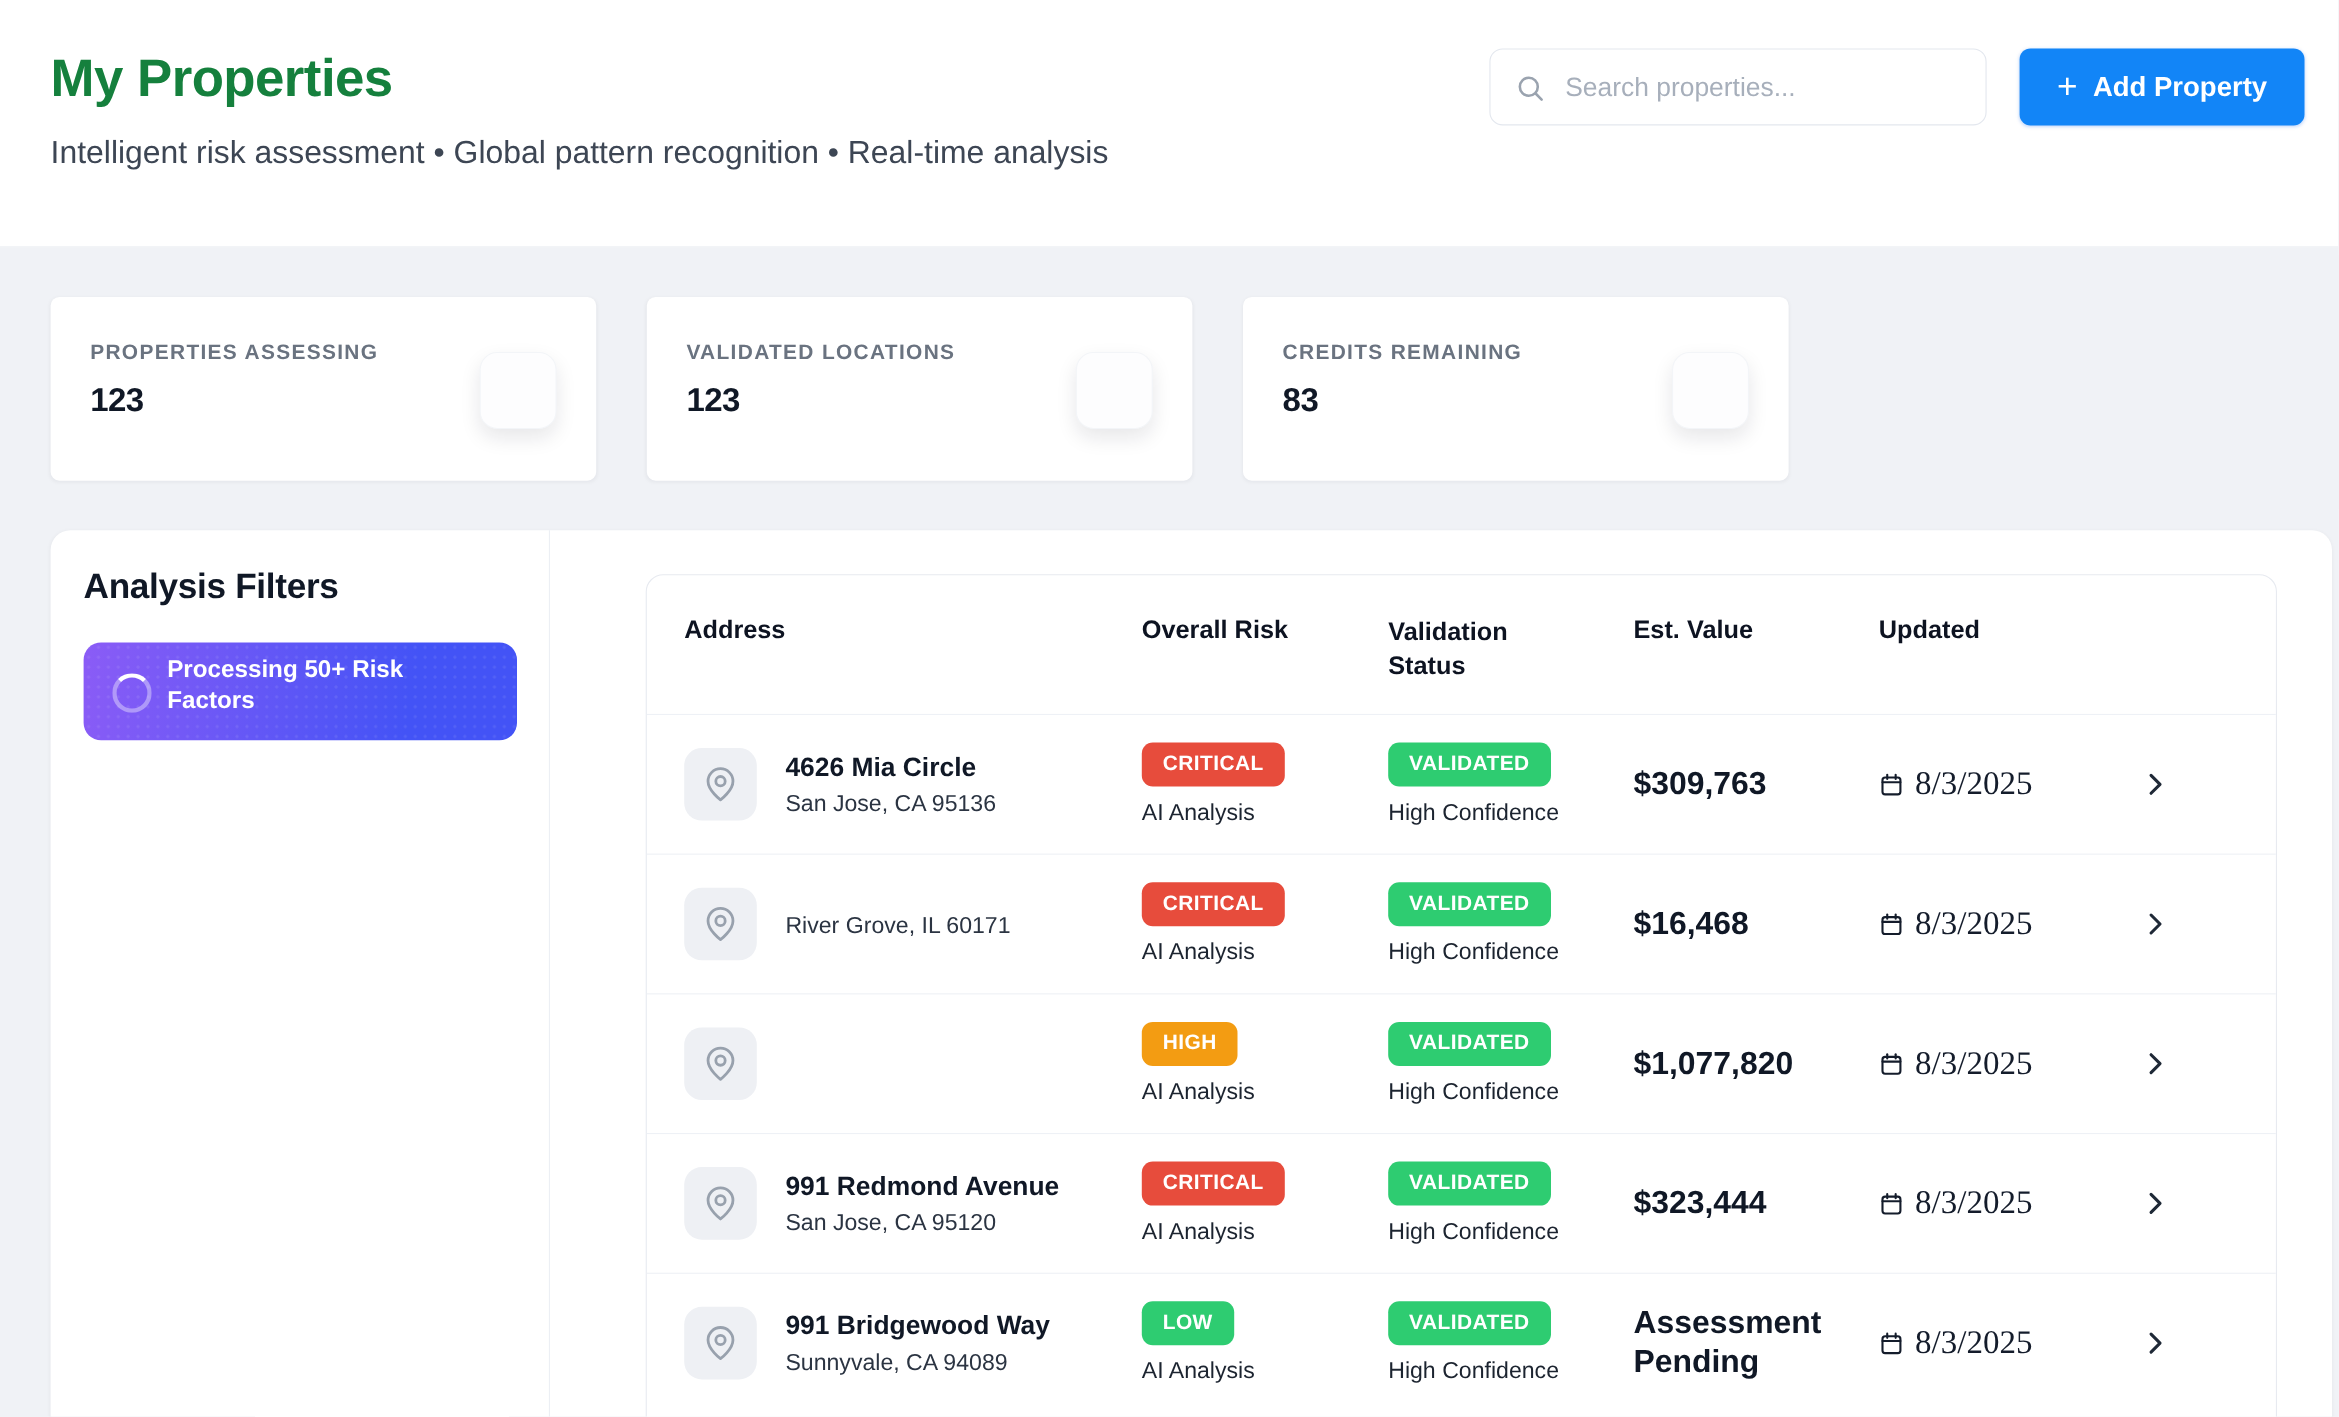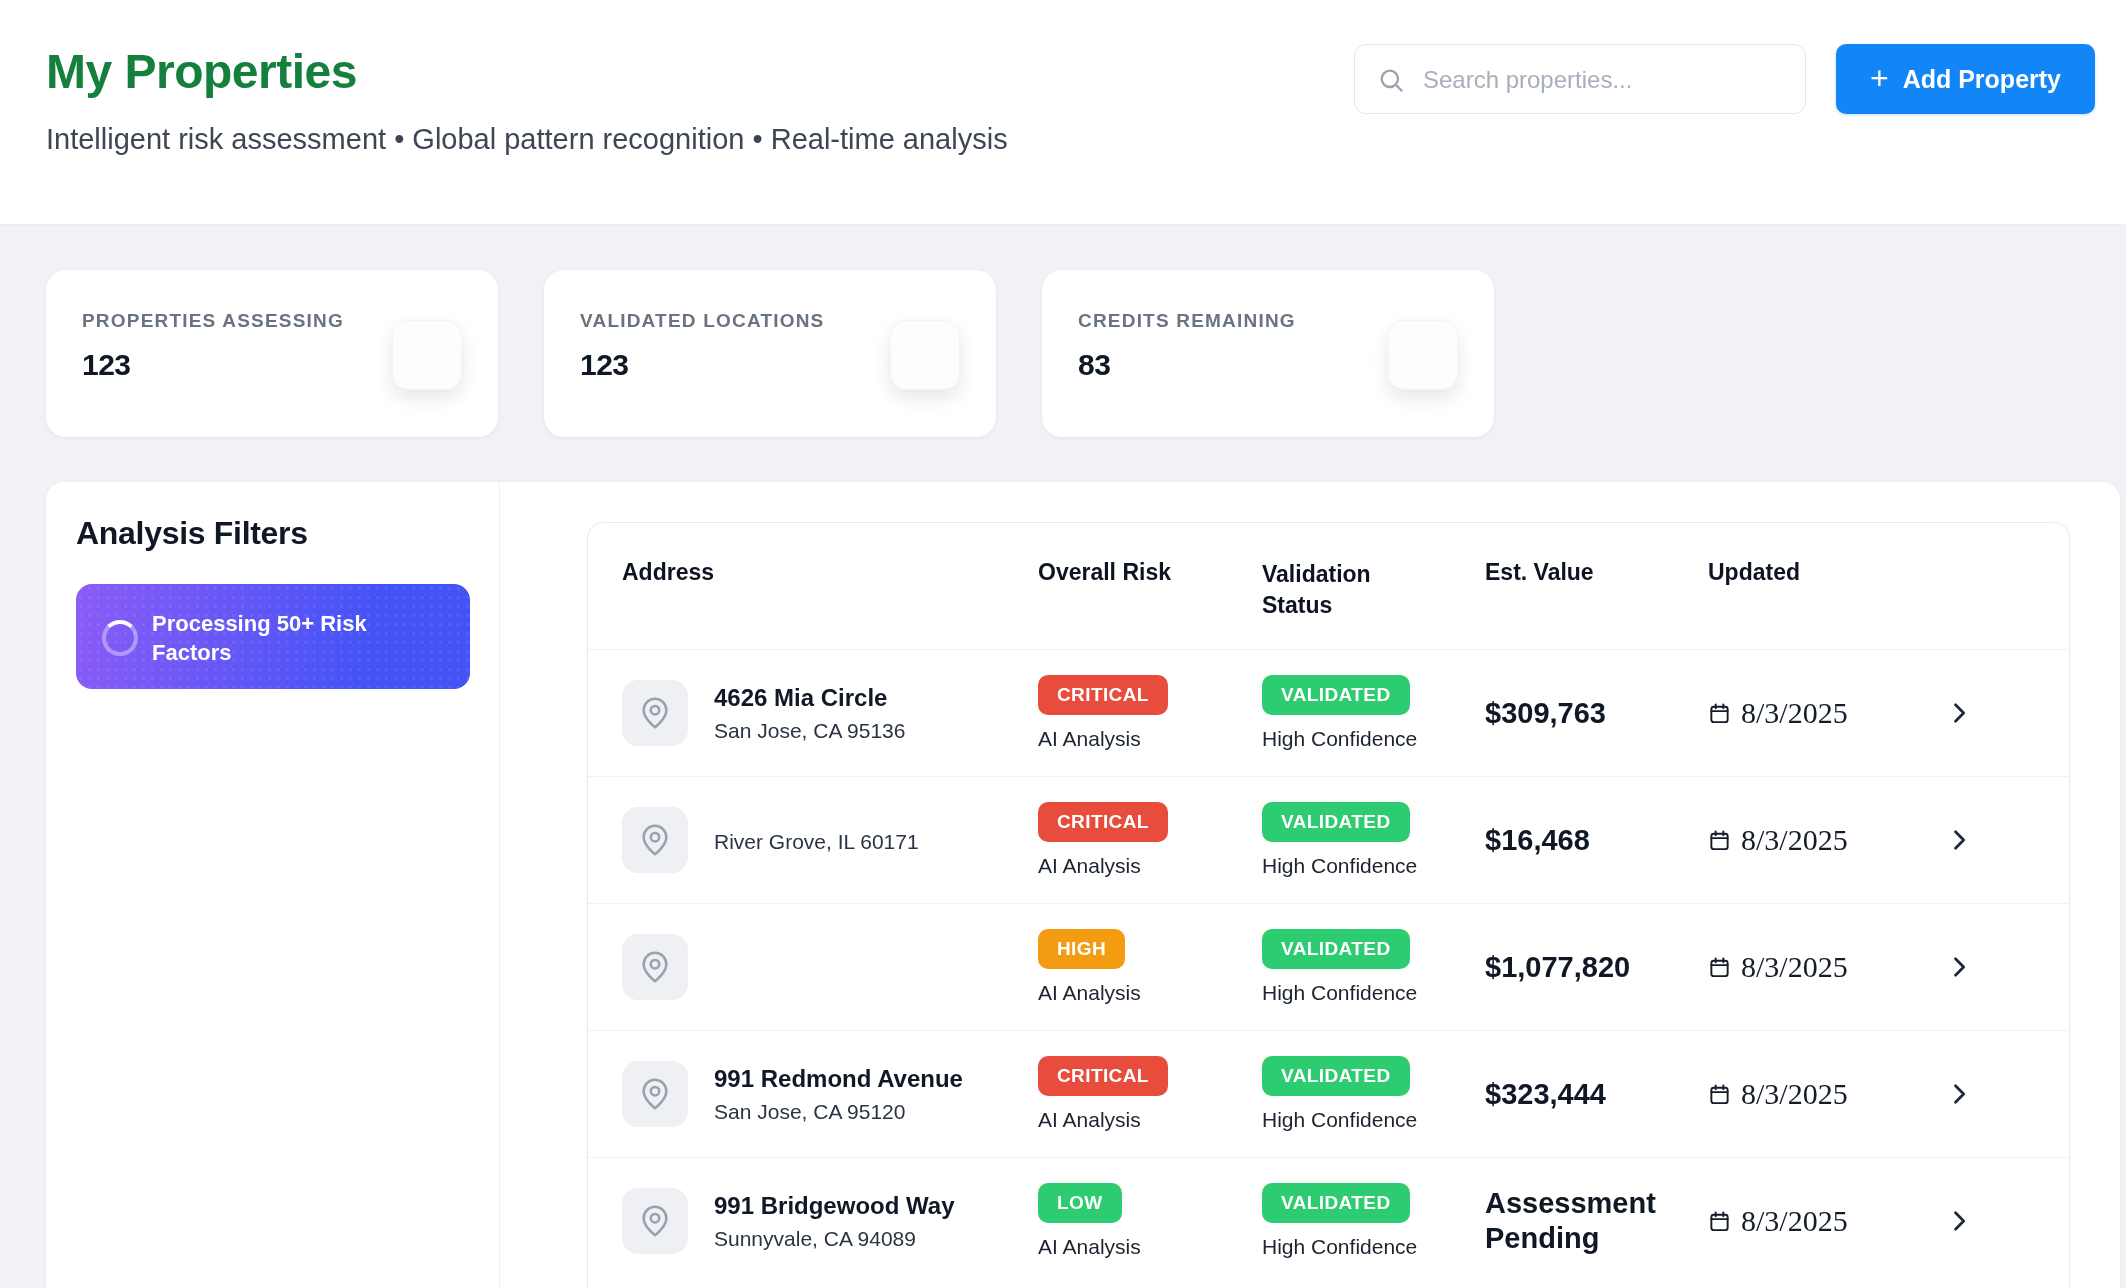--- a/index.html
+++ b/index.html
@@ -28,42 +28,42 @@
   .search-box input::placeholder{color:#a7afbb;}
   .add-btn{
     height:70px;padding:0 34px;border:0;border-radius:10px;background:#1285f7;
     color:#fff;font-family:"Liberation Sans",sans-serif;font-size:25px;font-weight:600;
     display:flex;align-items:center;gap:14px;cursor:pointer;box-shadow:0 1px 3px rgba(18,98,235,.25);
   }
   .add-btn .plus{font-size:32px;font-weight:400;line-height:1;margin-top:-3px;}
   
   .stats-row{display:flex;gap:46px;margin:45px 0 0 46px;}
   .stat-card{
-    position:relative;width:452px;height:167px;background:#fff;border-radius:20px;
+    position:relative;width:496px;height:167px;background:#fff;border-radius:8px;
     box-sizing:border-box;padding:40px 36px 0;box-shadow:0 1px 4px rgba(16,24,40,.06);
   }
   .stat-label{font-size:19px;font-weight:600;letter-spacing:1.2px;color:#6a7380;}
   .stat-value{margin-top:16px;font-size:30px;font-weight:800;color:#101826;letter-spacing:-0.5px;}
   .stat-icon{
     position:absolute;right:36px;top:50px;width:68px;height:68px;border-radius:16px;
     background:#fdfdfe;border:1px solid #f3f5f8;box-shadow:0 8px 18px rgba(16,24,40,.10);
   }
   
   .content-card{
     margin:45px 0 0 46px;width:2074px;height:880px;background:#fff;
     border-radius:18px 18px 0 0;display:flex;box-shadow:0 1px 4px rgba(16,24,40,.05);
   }
   .filters-sidebar{
     width:454px;box-sizing:border-box;border-right:1px solid #eceff4;
     padding:33px 30px 0 30px;flex:0 0 auto;
   }
   .filters-title{margin:0;font-size:32px;font-weight:700;color:#101826;letter-spacing:-0.3px;}
   .processing-chip{
     position:relative;margin-top:32px;width:394px;box-sizing:border-box;border-radius:16px;
-    padding:26px 28px 22px 76px;display:flex;align-items:center;cursor:pointer;
+    padding:10px 28px 22px 76px;display:flex;align-items:center;cursor:pointer;
     background:linear-gradient(100deg,#8b5cf6 0%,#4353f6 75%);overflow:hidden;
   }
   .processing-chip::before{
     content:"";position:absolute;inset:0;border-radius:inherit;pointer-events:none;
     background-image:radial-gradient(rgba(255,255,255,.30) 1.2px,transparent 1.7px);
     background-size:9px 9px;opacity:.30;
   }
   .processing-chip .label{color:#fff;font-size:22px;font-weight:700;line-height:1.3;position:relative;}
   .spinner{
     position:absolute;left:26px;top:50%;margin-top:-17px;width:28px;height:28px;border-radius:50%;

